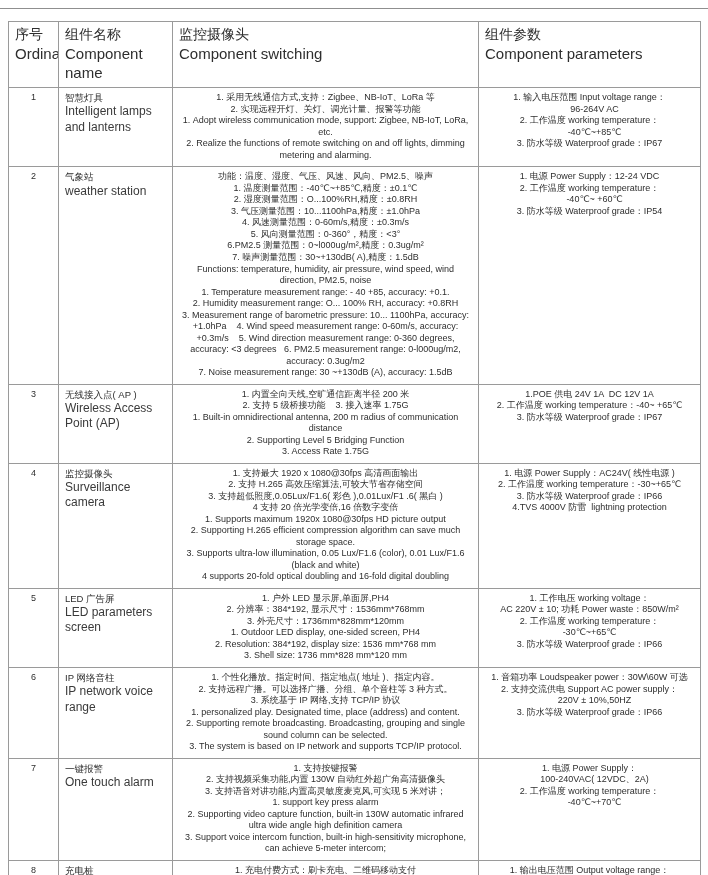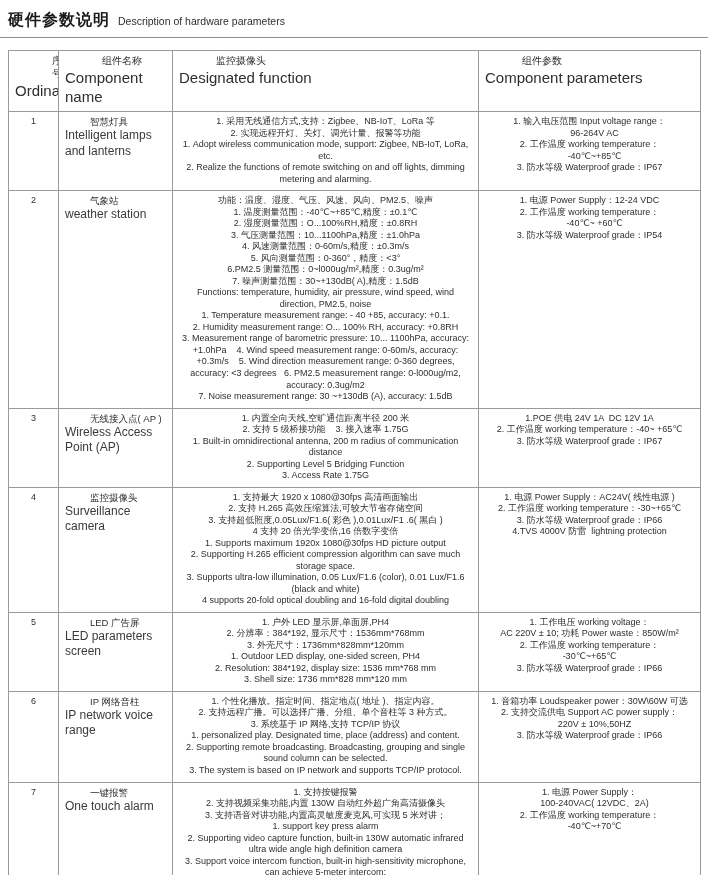--- a/index.html
+++ b/index.html
@@ -24,38 +24,34 @@
   table.params col.c-param{width:222px;}
   table.params th,table.params td{
     border:1px solid #9a9a9a;
     vertical-align:top;
     padding:4px 6px 5px 6px;
     font-size:9px;
     line-height:1.28;
     overflow:hidden;
   }
   th{font-weight:normal;text-align:left;}
-  .hdr-zh{display:block;font-size:10px;margin-left:37px;}
+  .hdr-zh{display:block;font-size:14px;}
   .hdr-en{display:block;font-size:15px;}
   .ordinal-cell{text-align:center;font-size:9.5px;}
-  .name-zh{display:block;font-size:9.5px;margin-left:25px;}
+  .name-zh{display:block;font-size:9.5px;}
   .name-en{display:block;font-size:12px;color:#3a3a3a;}
   .pre{white-space:pre-wrap;word-wrap:break-word;text-align:center;}
   .func-cell{font-size:8.8px;}
   .param-cell{font-size:8.8px;margin-top:32px;}
 </style>
 </head>
 <body>
 
 <div class="page">
 
-  <div class="title-bar">
-    <span class="title-zh">硬件参数说明</span>
-    <span class="title-en">Description of hardware parameters</span>
-  </div>
   <hr class="title-rule">
 
   <table class="params">
     <colgroup>
       <col class="c-ordinal">
         <col class="c-name">
         <col class="c-func">
         <col class="c-param">
     </colgroup>
     <thead>
@@ -63,21 +59,21 @@
         <th>
           <span class="hdr-zh">序号</span>
           <span class="hdr-en">Ordinal</span>
         </th>
         <th>
           <span class="hdr-zh">组件名称</span>
           <span class="hdr-en">Component name</span>
         </th>
         <th>
           <span class="hdr-zh">监控摄像头</span>
-          <span class="hdr-en">Designated function</span>
+          <span class="hdr-en">Component switching</span>
         </th>
         <th>
           <span class="hdr-zh">组件参数</span>
           <span class="hdr-en">Component parameters</span>
         </th>
       </tr>
     </thead>
     <tbody>
       <tr>
         <td class="ordinal-cell">1</td>

